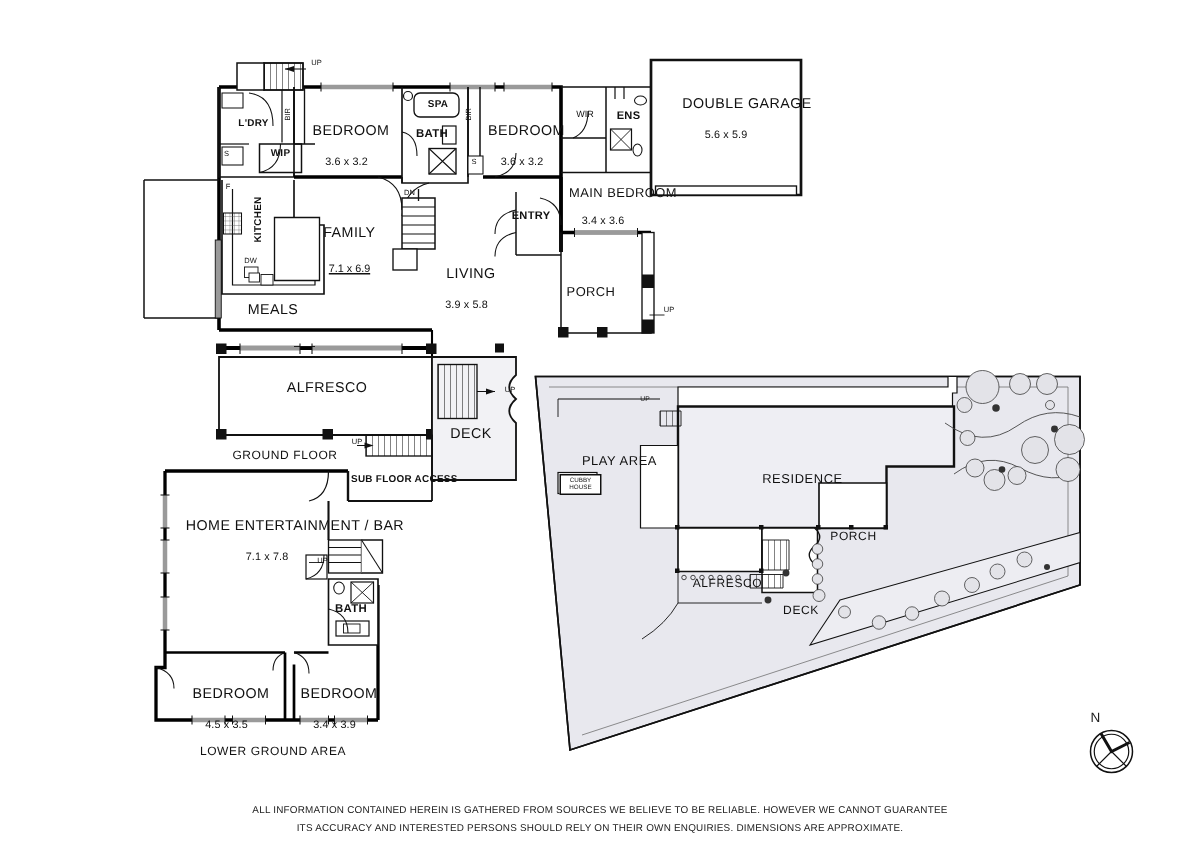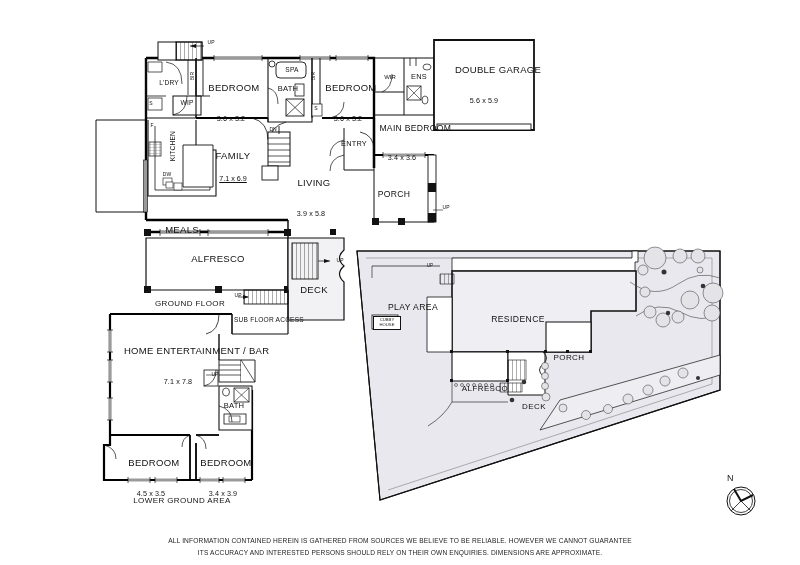--- a/index.html
+++ b/index.html
@@ -3,22 +3,22 @@
 <meta charset="utf-8">
 <style>
   html,body{margin:0;padding:0;background:#ffffff;}
   body{width:800px;height:565px;position:relative;overflow:hidden;
        font-family:"Liberation Sans","DejaVu Sans",sans-serif;color:#1b1b1b;}
   #plan{position:absolute;left:0;top:0;width:800px;height:565px;}
   .lbl{position:absolute;text-align:center;line-height:1.05;
        font-family:"Liberation Sans","DejaVu Sans",sans-serif;
        color:#111;white-space:pre;pointer-events:none;}
   .rm{font-size:9.5px;letter-spacing:.3px;}
-  .rm .dim{display:block;font-size:7.2px;letter-spacing:.1px;margin-top:12px;}
-  .sm{font-size:6.6px;letter-spacing:.2px;}
+  .rm .dim{display:block;font-size:7.2px;letter-spacing:.1px;margin-top:1px;}
+  .sm{font-size:6.6px;letter-spacing:.2px;font-weight:bold;}
   .xs{font-size:5px;letter-spacing:0;}
   .vert{writing-mode:vertical-rl;transform:rotate(180deg);}
   .floorlbl{font-size:8px;letter-spacing:.4px;}
   .sitelbl{font-size:8.6px;letter-spacing:.4px;margin-top:24px;}
   .disc{position:absolute;left:0;top:535px;width:800px;text-align:center;
         font-size:6.6px;line-height:1.75;letter-spacing:.15px;color:#222;}
   .disc span{display:block;}
   .cubby{position:absolute;font-size:4.2px;line-height:1.15;text-align:center;
          border:1px solid #111;background:#fff;padding:1px 2px;letter-spacing:0;}
   .nlbl{position:absolute;font-size:9px;}
@@ -376,21 +376,21 @@
 </div>
 <div class="lbl sm" style="left:174px;top:100px;width:26px;">WIP</div>
 <div class="lbl xs" style="left:146px;top:101px;width:10px;">S</div>
 <div class="lbl xs" style="left:147px;top:123px;width:10px;">F</div>
 <div class="lbl sm vert" style="left:170px;top:131px;width:12px;">KITCHEN</div>
 <div class="lbl xs" style="left:160px;top:172px;width:14px;">DW</div>
 <div class="lbl rm" style="left:199px;top:141px;width:62px;">
   <span>FAMILY</span>
 </div>
 <div class="lbl xs" style="left:202px;top:175px;width:62px;font-size:7.2px;text-decoration:underline;">7.1 x 6.9</div>
-<div class="lbl rm" style="left:152px;top:202px;width:60px;margin-top:23px;">MEALS</div>
+<div class="lbl rm" style="left:152px;top:202px;width:60px;">MEALS</div>
 <div class="lbl sm" style="left:277px;top:67px;width:30px;">SPA</div>
 <div class="lbl sm" style="left:270px;top:85px;width:36px;font-size:7.6px;">BATH</div>
 <div class="lbl xs vert" style="left:311px;top:72px;width:10px;">BIR</div>
 <div class="lbl xs" style="left:311px;top:106px;width:10px;">S</div>
 <div class="lbl rm" style="left:314px;top:73px;width:68px;">
   <span>BEDROOM</span>
   <span class="dim">3.6 x 3.2</span>
 </div>
 <div class="lbl xs" style="left:266px;top:127px;width:14px;">DN</div>
 <div class="lbl rm" style="left:284px;top:168px;width:54px;text-align:center;">
@@ -430,21 +430,21 @@
   <span class="dim">4.5 x 3.5</span>
 </div>
 <div class="lbl rm" style="left:190px;top:448px;width:66px;">
   <span>BEDROOM</span>
   <span class="dim">3.4 x 3.9</span>
 </div>
 <div class="lbl xs" style="left:207px;top:372px;width:16px;">UP</div>
 <div class="lbl floorlbl" style="left:107px;top:497px;width:150px;">LOWER GROUND AREA</div>
 
 <div class="lbl sitelbl" style="left:375px;top:279px;width:76px;">PLAY AREA</div>
-<div class="lbl sitelbl" style="left:481px;top:291px;width:74px;">RESIDENCE</div>
+<div class="lbl sitelbl" style="left:498px;top:291px;width:74px;">RESIDENCE</div>
 <div class="lbl sitelbl" style="left:546px;top:330px;width:46px;font-size:8px;">PORCH</div>
 <div class="lbl sitelbl" style="left:455px;top:361px;width:60px;font-size:8px;">ALFRESCO</div>
 <div class="lbl sitelbl" style="left:512px;top:379px;width:44px;font-size:8px;">DECK</div>
 <div class="lbl xs" style="left:424px;top:264px;width:12px;font-size:4.5px;">UP</div>
 <div class="cubby" style="left:373px;top:316px;width:22px;">
   <span>CUBBY</span><br>
   <span>HOUSE</span>
 </div>
 
 <div class="nlbl" style="left:727px;top:473px;">N</div>

